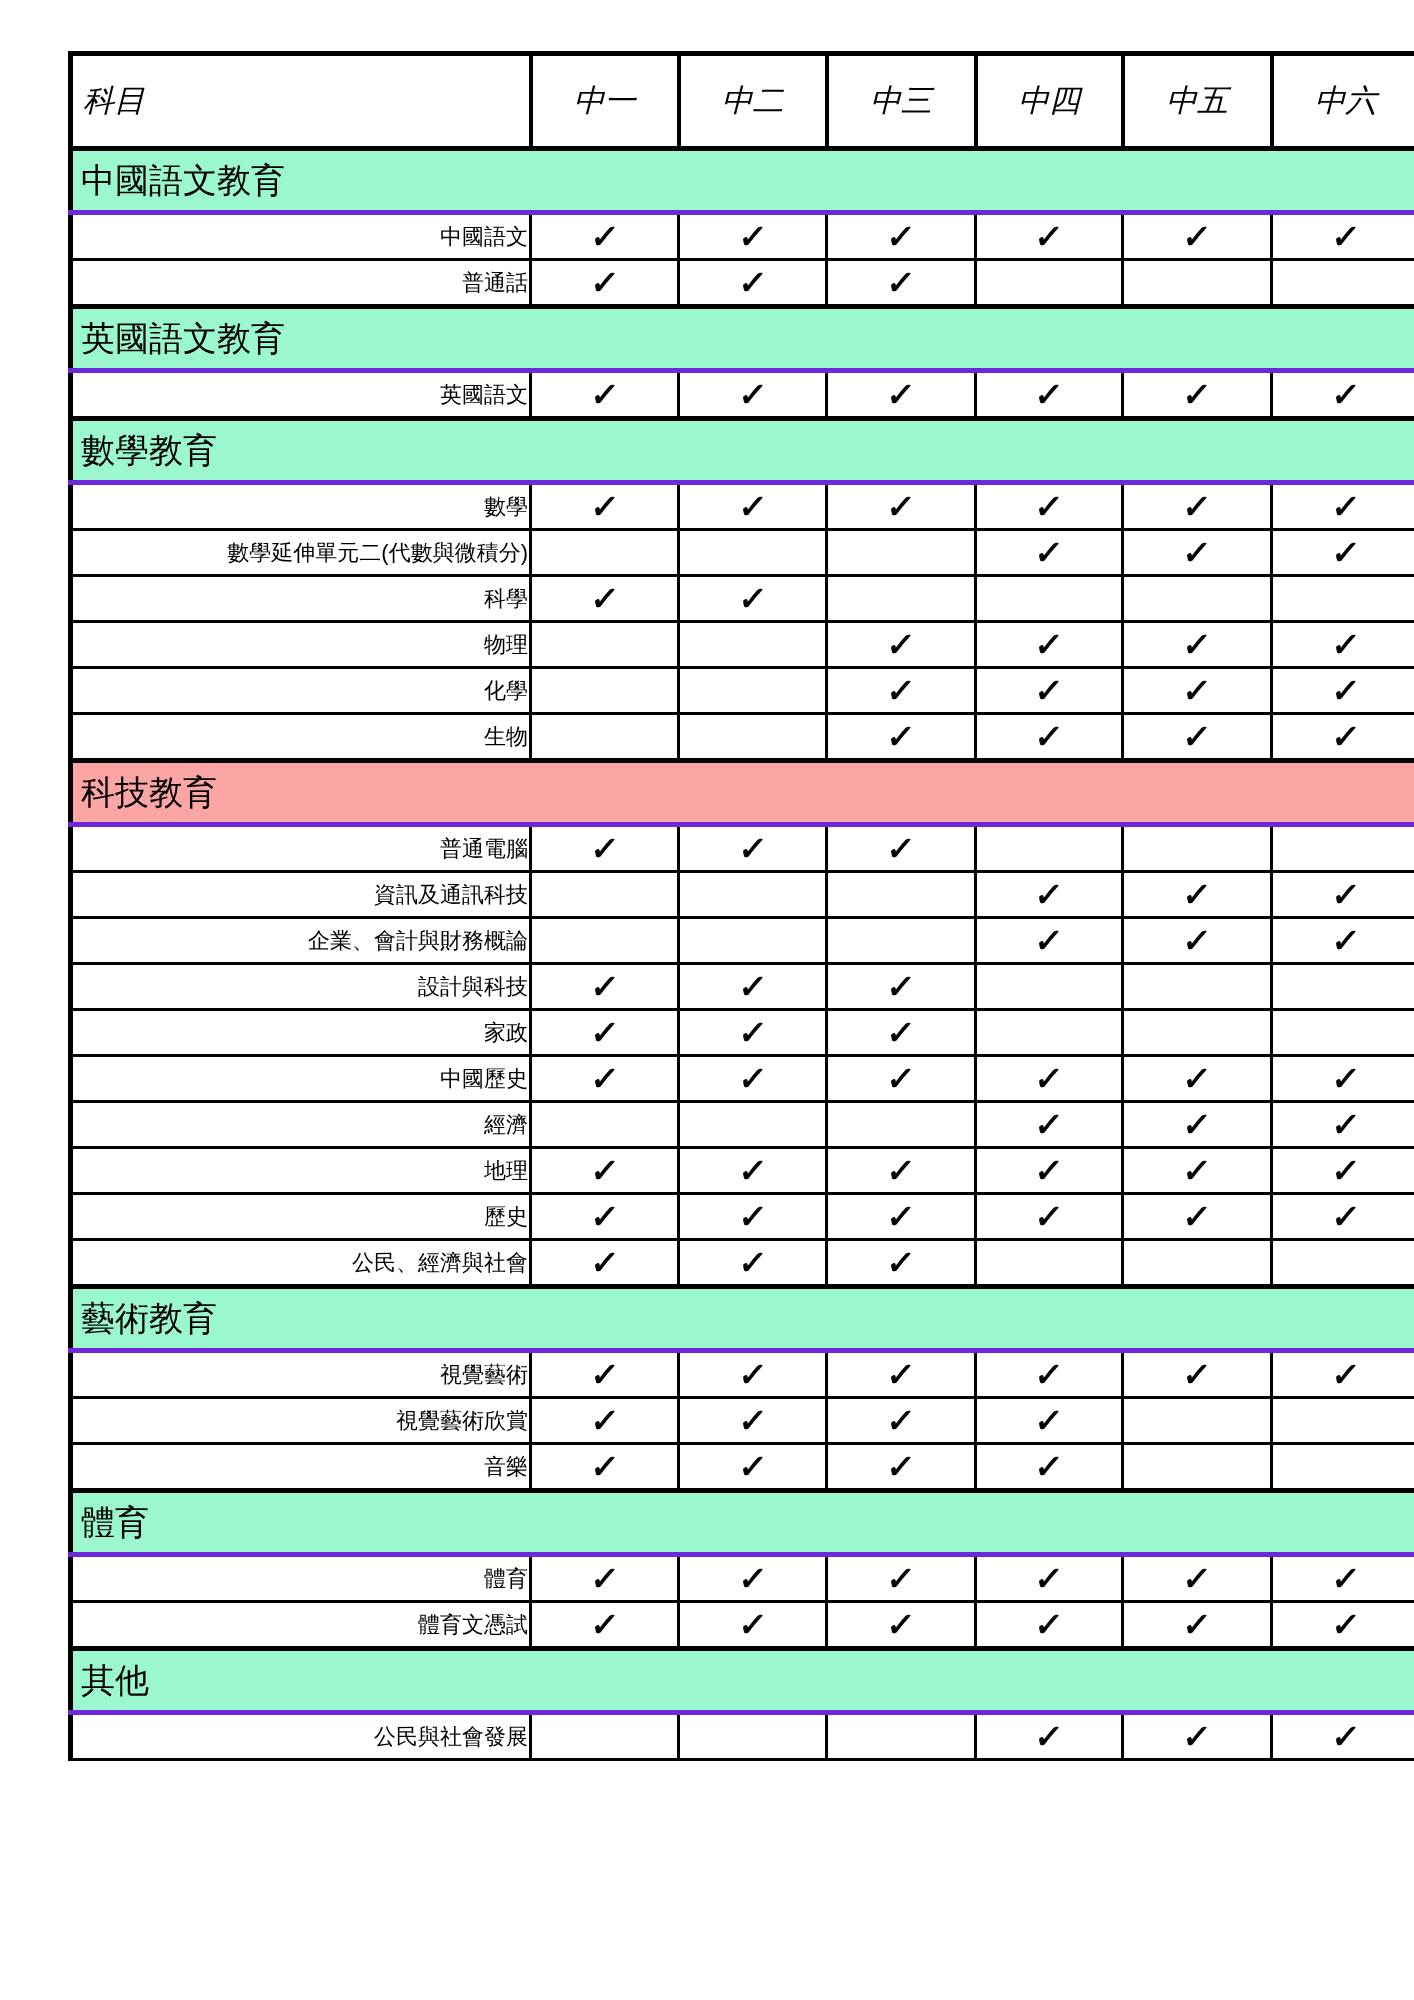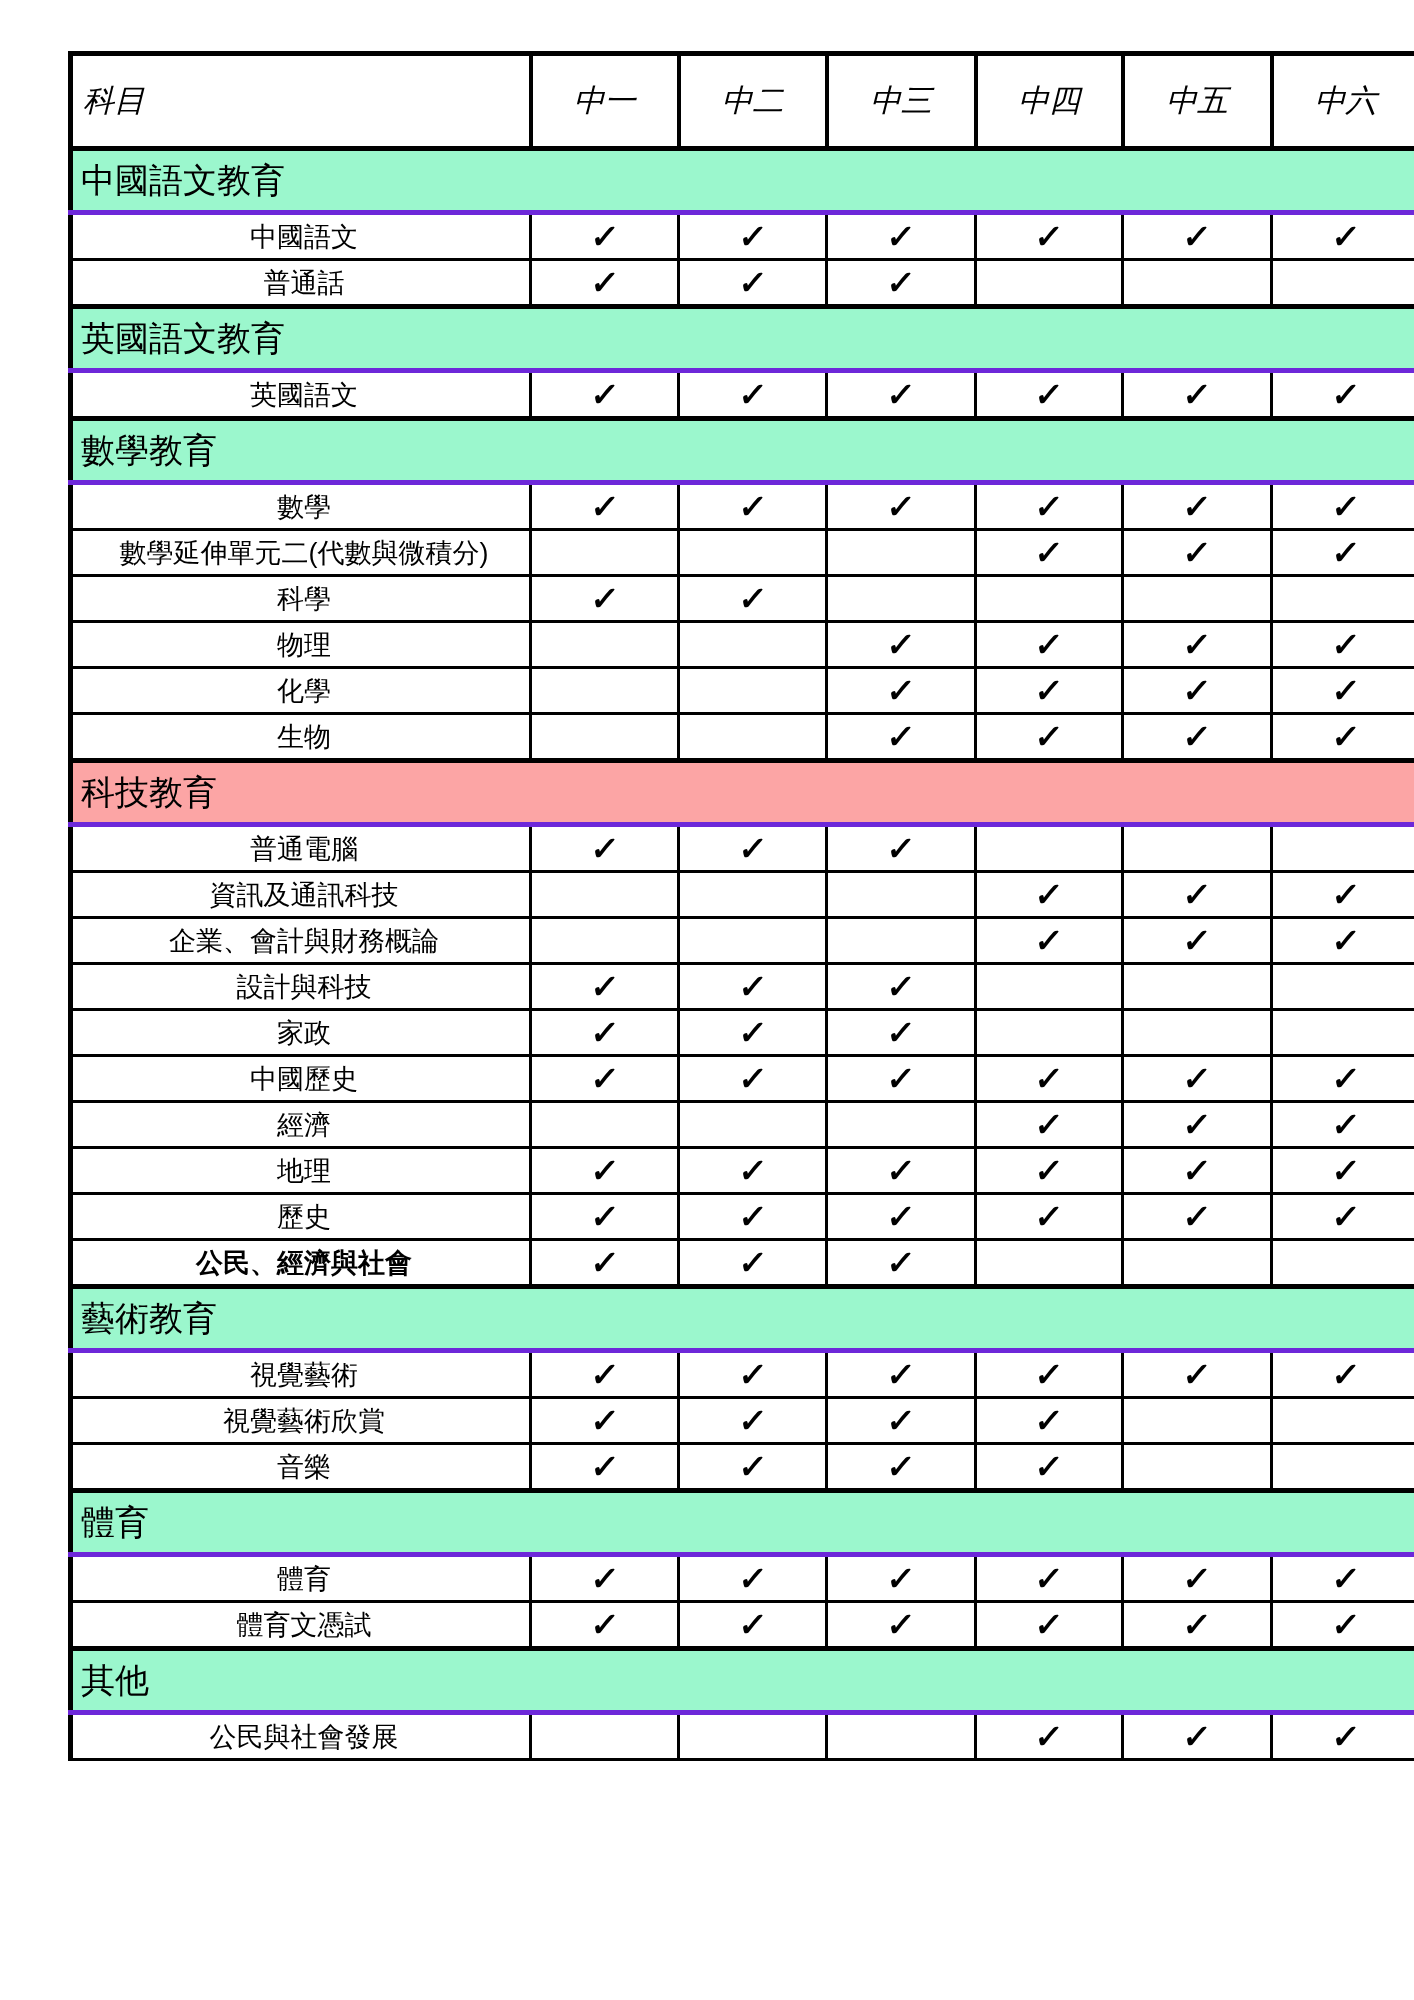--- a/index.html
+++ b/index.html
@@ -57,28 +57,28 @@
     padding-left: 8px;
     vertical-align: middle;
   }
   tr.subject-row td {
     border: 3px solid #000;
     height: 41px;
     vertical-align: middle;
     background: #ffffff;
   }
   td.subject-cell {
-    font-size: 27px;
-    text-align: center;
+    font-size: 22px;
+    text-align: right;
     padding-left: 7px;
     white-space: nowrap;
     overflow: hidden;
   }
   td.subject-cell.bold {
-    font-weight: 700;
+    font-weight: 400;
   }
   td.check-cell {
     text-align: center;
   }
   span.check {
     font-weight: 700;
     font-size: 33px;
     line-height: 1;
     display: inline-block;
     transform: skewX(-6deg);

